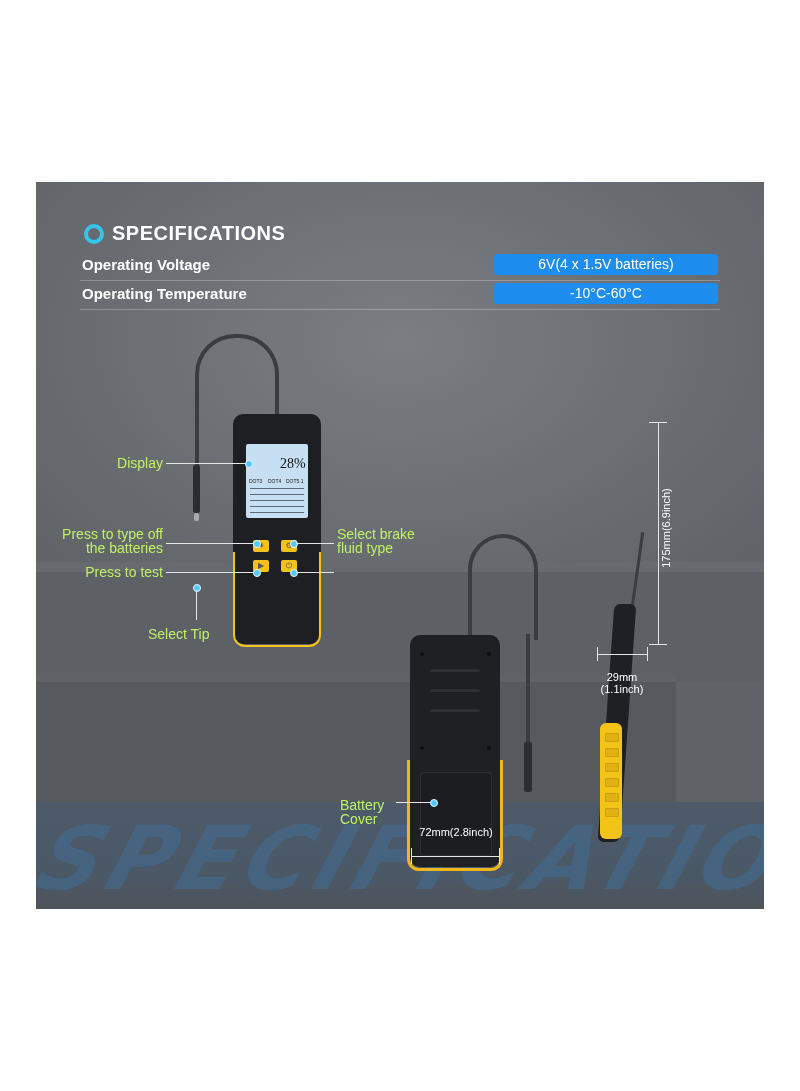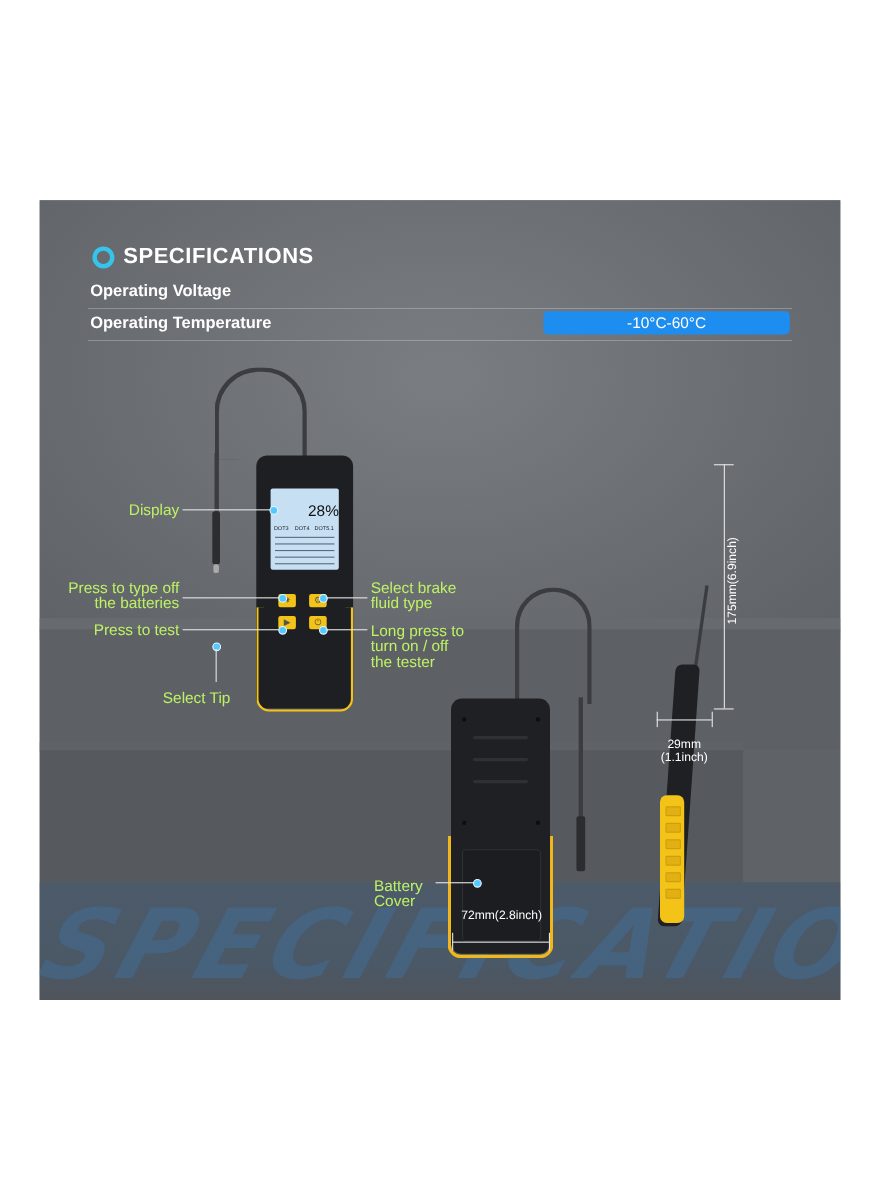--- a/index.html
+++ b/index.html
@@ -32,21 +32,21 @@
   .line{position:absolute;height:1px;background:#e6e6e6;}
   .vline{position:absolute;width:1px;background:#e6e6e6;}
   .dot{position:absolute;width:6px;height:6px;border-radius:50%;background:#55c8ff;border:1px solid #e6f6ff;}
 
   
   .cable{position:absolute;border:4px solid #3a3c40;border-bottom:none;border-radius:40px 40px 0 0;}
   .probe{position:absolute;background:#2b2d30;border-radius:2px;}
   .front-body{position:absolute;left:197px;top:232px;width:88px;height:230px;background:#1e1f22;border-radius:10px;}
   .front-yellow{position:absolute;left:197px;top:370px;width:88px;height:95px;border:2px solid #f3c318;border-top:none;border-radius:0 0 12px 12px;box-sizing:border-box;}
   .screen{position:absolute;left:210px;top:262px;width:62px;height:74px;background:#c6dff2;border-radius:2px;}
-  .screen-pct{position:absolute;left:34px;top:12px;font-size:14px;color:#111;font-family:Liberation Sans, sans-serif;}
+  .screen-pct{position:absolute;left:34px;top:12px;font-size:14px;color:#111;font-family:Liberation Serif, serif;}
   .screen-row{position:absolute;left:4px;width:54px;height:1px;background:#5c6a78;}
   .btn{position:absolute;width:16px;height:12px;background:#f3c318;border-radius:2px;font-size:8px;color:#555;text-align:center;line-height:12px;}
 
   
   .back-body{position:absolute;left:374px;top:453px;width:90px;height:232px;background:#1f2023;border-radius:10px;}
   .back-yellow{position:absolute;left:371px;top:578px;width:96px;height:111px;border:3px solid #f0b71c;border-top:none;border-radius:0 0 12px 12px;box-sizing:border-box;}
   .battery-cover{position:absolute;left:384px;top:590px;width:70px;height:82px;border:1px solid #2f3034;border-radius:4px;background:#1c1d20;}
   .vent{position:absolute;left:394px;width:50px;height:3px;background:#2e3034;border-radius:2px;}
   .screw{position:absolute;width:4px;height:4px;border-radius:50%;background:#0e0e10;}
 
@@ -69,20 +69,21 @@
   <div class="floor"></div>
   <div class="watermark">SPECIFICATIONS</div>
 
   <div class="title">
     <div class="title-ring"></div>
     <div class="title-text">SPECIFICATIONS</div>
   </div>
 
   <div class="spec-row" style="top:70px">
     <div class="spec-label">Operating Voltage</div>
+    <div class="spec-value">6V(4 x 1.5V batteries)</div>
   </div>
   <div class="spec-row" style="top:99px">
     <div class="spec-label">Operating Temperature</div>
     <div class="spec-value">-10°C-60°C</div>
   </div>
 
   <div class="cable" style="left:159px;top:152px;width:76px;height:80px;"></div>
   <div class="vline" style="left:159px;top:230px;height:55px;width:4px;background:#3a3c40;"></div>
   <div class="probe" style="left:157px;top:283px;width:7px;height:48px;"></div>
   <div class="probe" style="left:158px;top:331px;width:5px;height:8px;background:#aaa;"></div>
@@ -125,25 +126,20 @@
 
   <div class="dot" style="left:254px;top:358px"></div>
   <div class="line" style="left:260px;top:361px;width:38px;"></div>
   <div class="label" style="left:301px;top:345px;">
     <div>Select brake</div>
     <div>fluid type</div>
   </div>
 
   <div class="dot" style="left:254px;top:387px"></div>
   <div class="line" style="left:260px;top:390px;width:38px;"></div>
-  <div class="label" style="left:301px;top:384px;">
-    <div>Long press to</div>
-    <div>turn on / off</div>
-    <div>the tester</div>
-  </div>
 
   <div class="cable" style="left:432px;top:352px;width:62px;height:102px;"></div>
   <div class="vline" style="left:490px;top:452px;height:110px;width:4px;background:#3a3c40;"></div>
   <div class="probe" style="left:488px;top:560px;width:8px;height:50px;"></div>
   <div class="back-body"></div>
   <div class="back-yellow"></div>
   <div class="vent" style="top:487px"></div>
   <div class="vent" style="top:507px"></div>
   <div class="vent" style="top:527px"></div>
   <div class="screw" style="left:384px;top:470px"></div>

